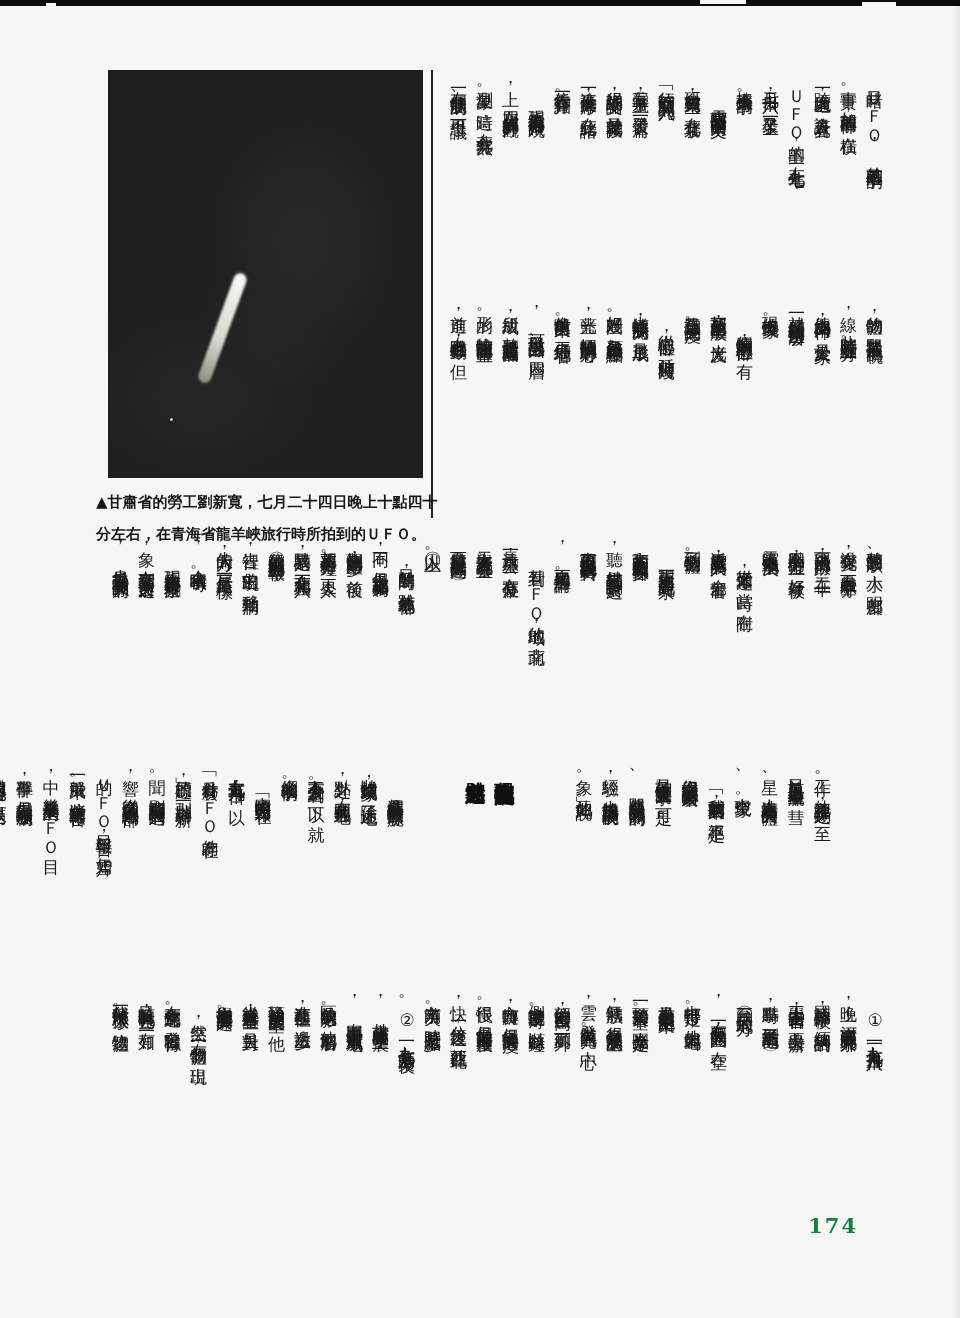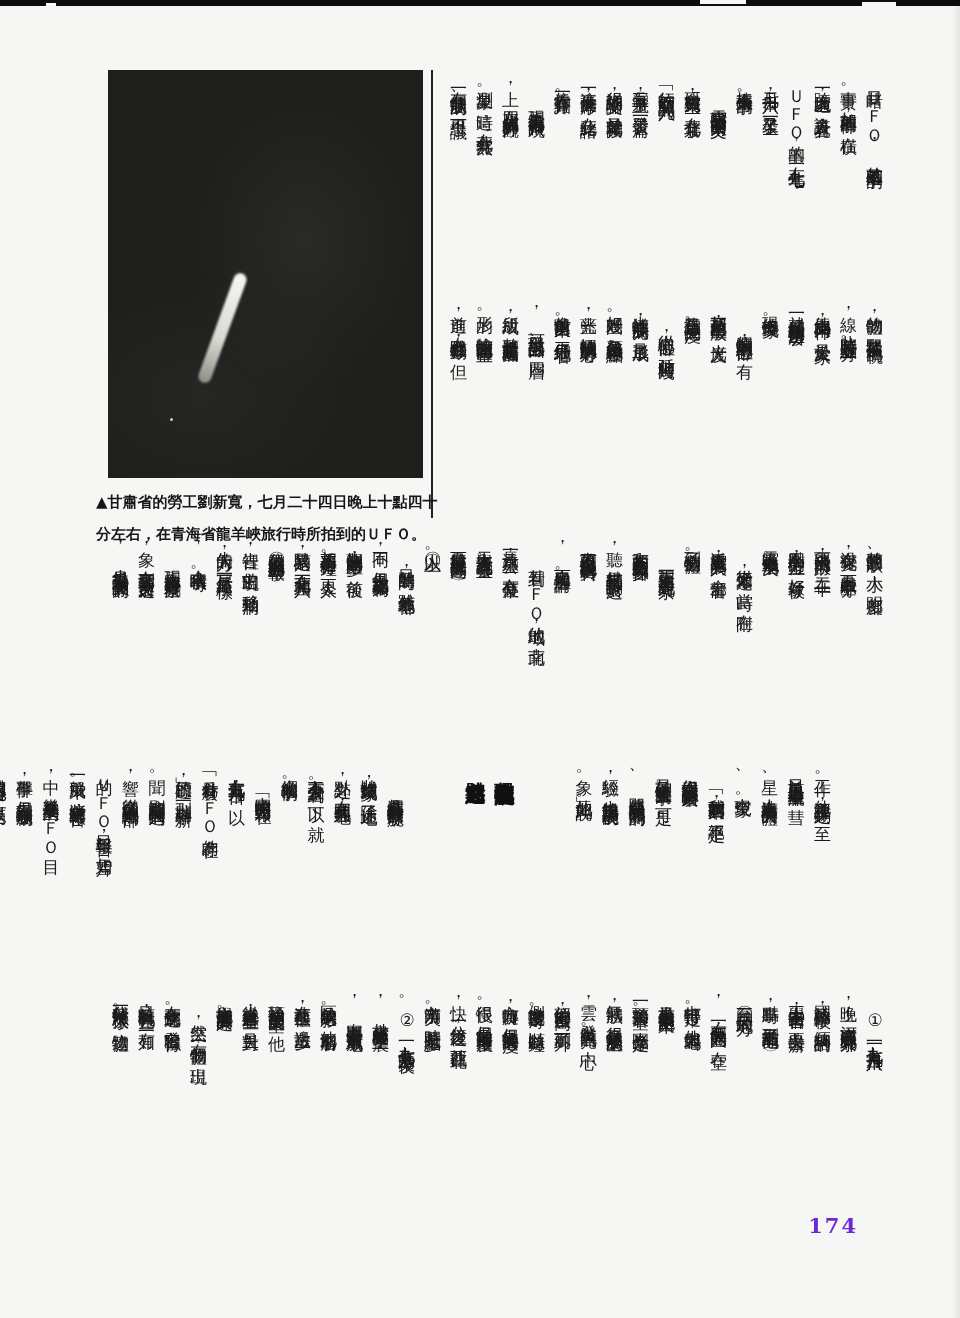--- a/index.html
+++ b/index.html
@@ -36,21 +36,21 @@
   .band > div{white-space:pre;}
   #b1{top:78px;}
   #b2{top:303px;}
   #b3{top:538px;}
   #b4{top:766px;}
   #b5{top:992px;}
   #b4 .part{line-height:26.5px;}
   .heading{font-size:20px;font-weight:bold;line-height:29px;letter-spacing:0.4px;color:#111;}
   
   .pageno{position:absolute;right:102px;top:1213px;font-family:"DejaVu Serif",serif;
-        font-weight:bold;font-size:21px;letter-spacing:2px;color:#6d28d9;}
+        font-weight:bold;font-size:21px;letter-spacing:2px;color:#15803d;}
 </style>
 </head>
 <body>
 
 <div class="page">
 
   <div class="top-bar">
     <i class="notch n1"></i>
     <i class="notch n2"></i>
     <i class="notch n3"></i>

